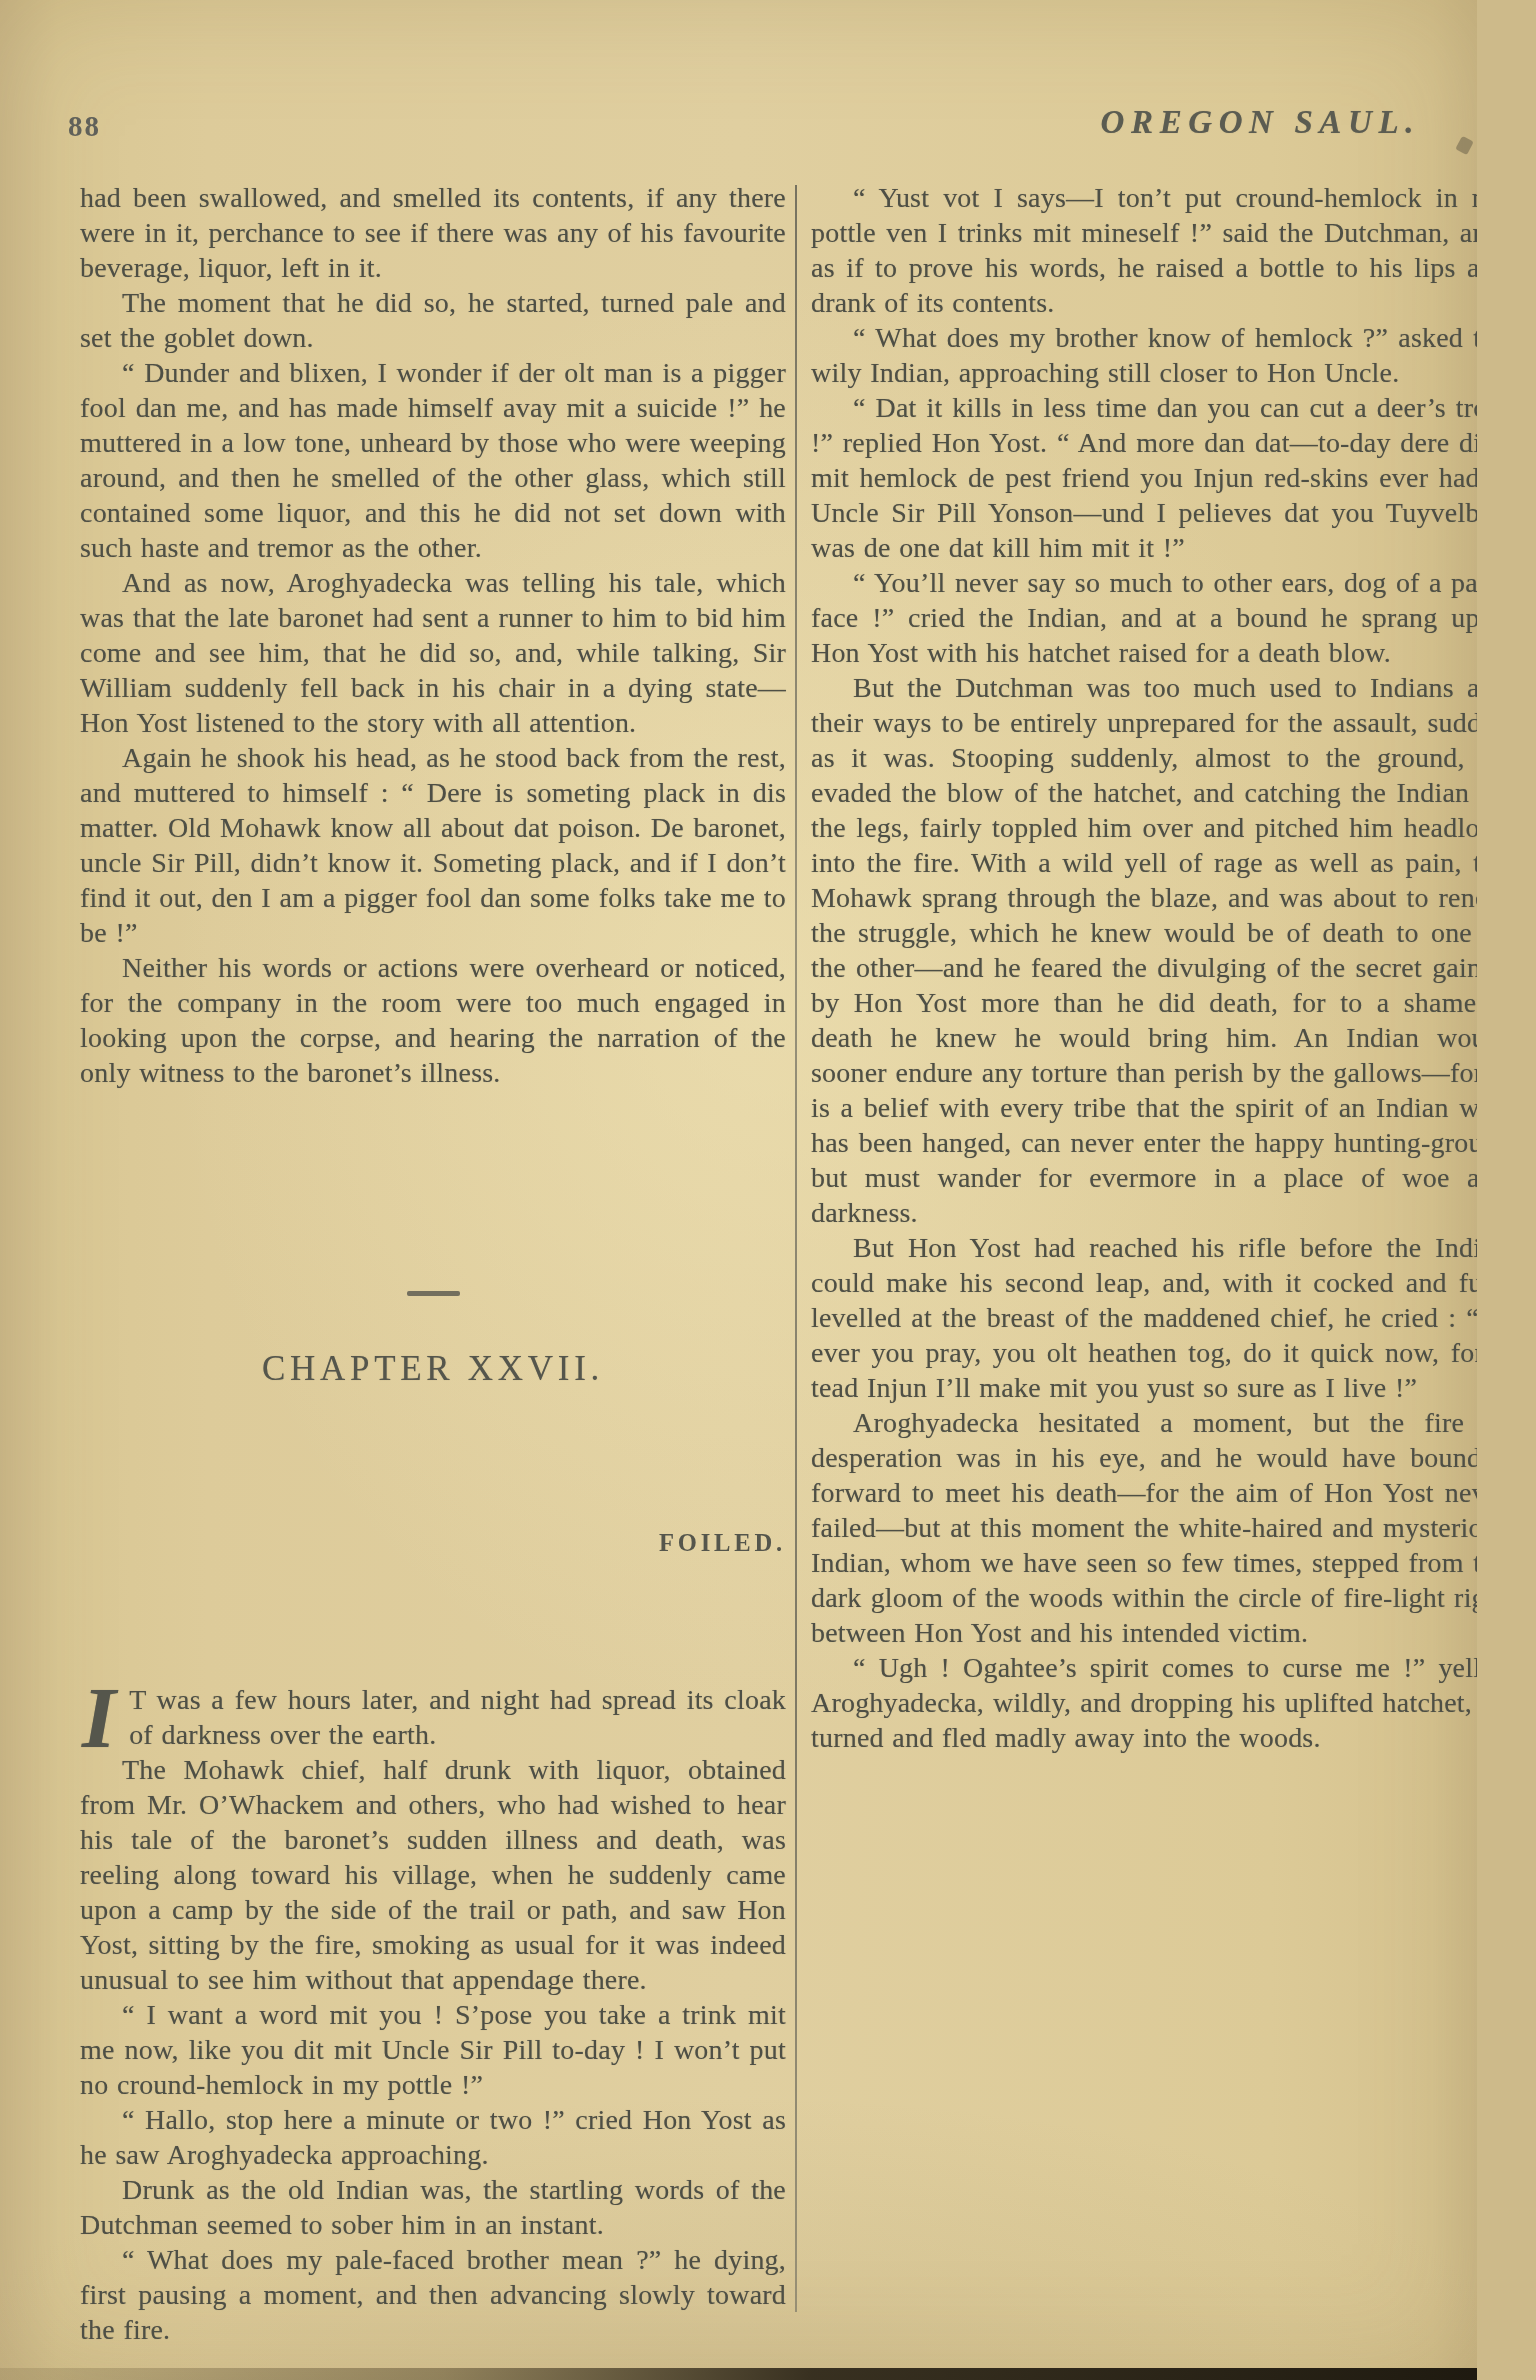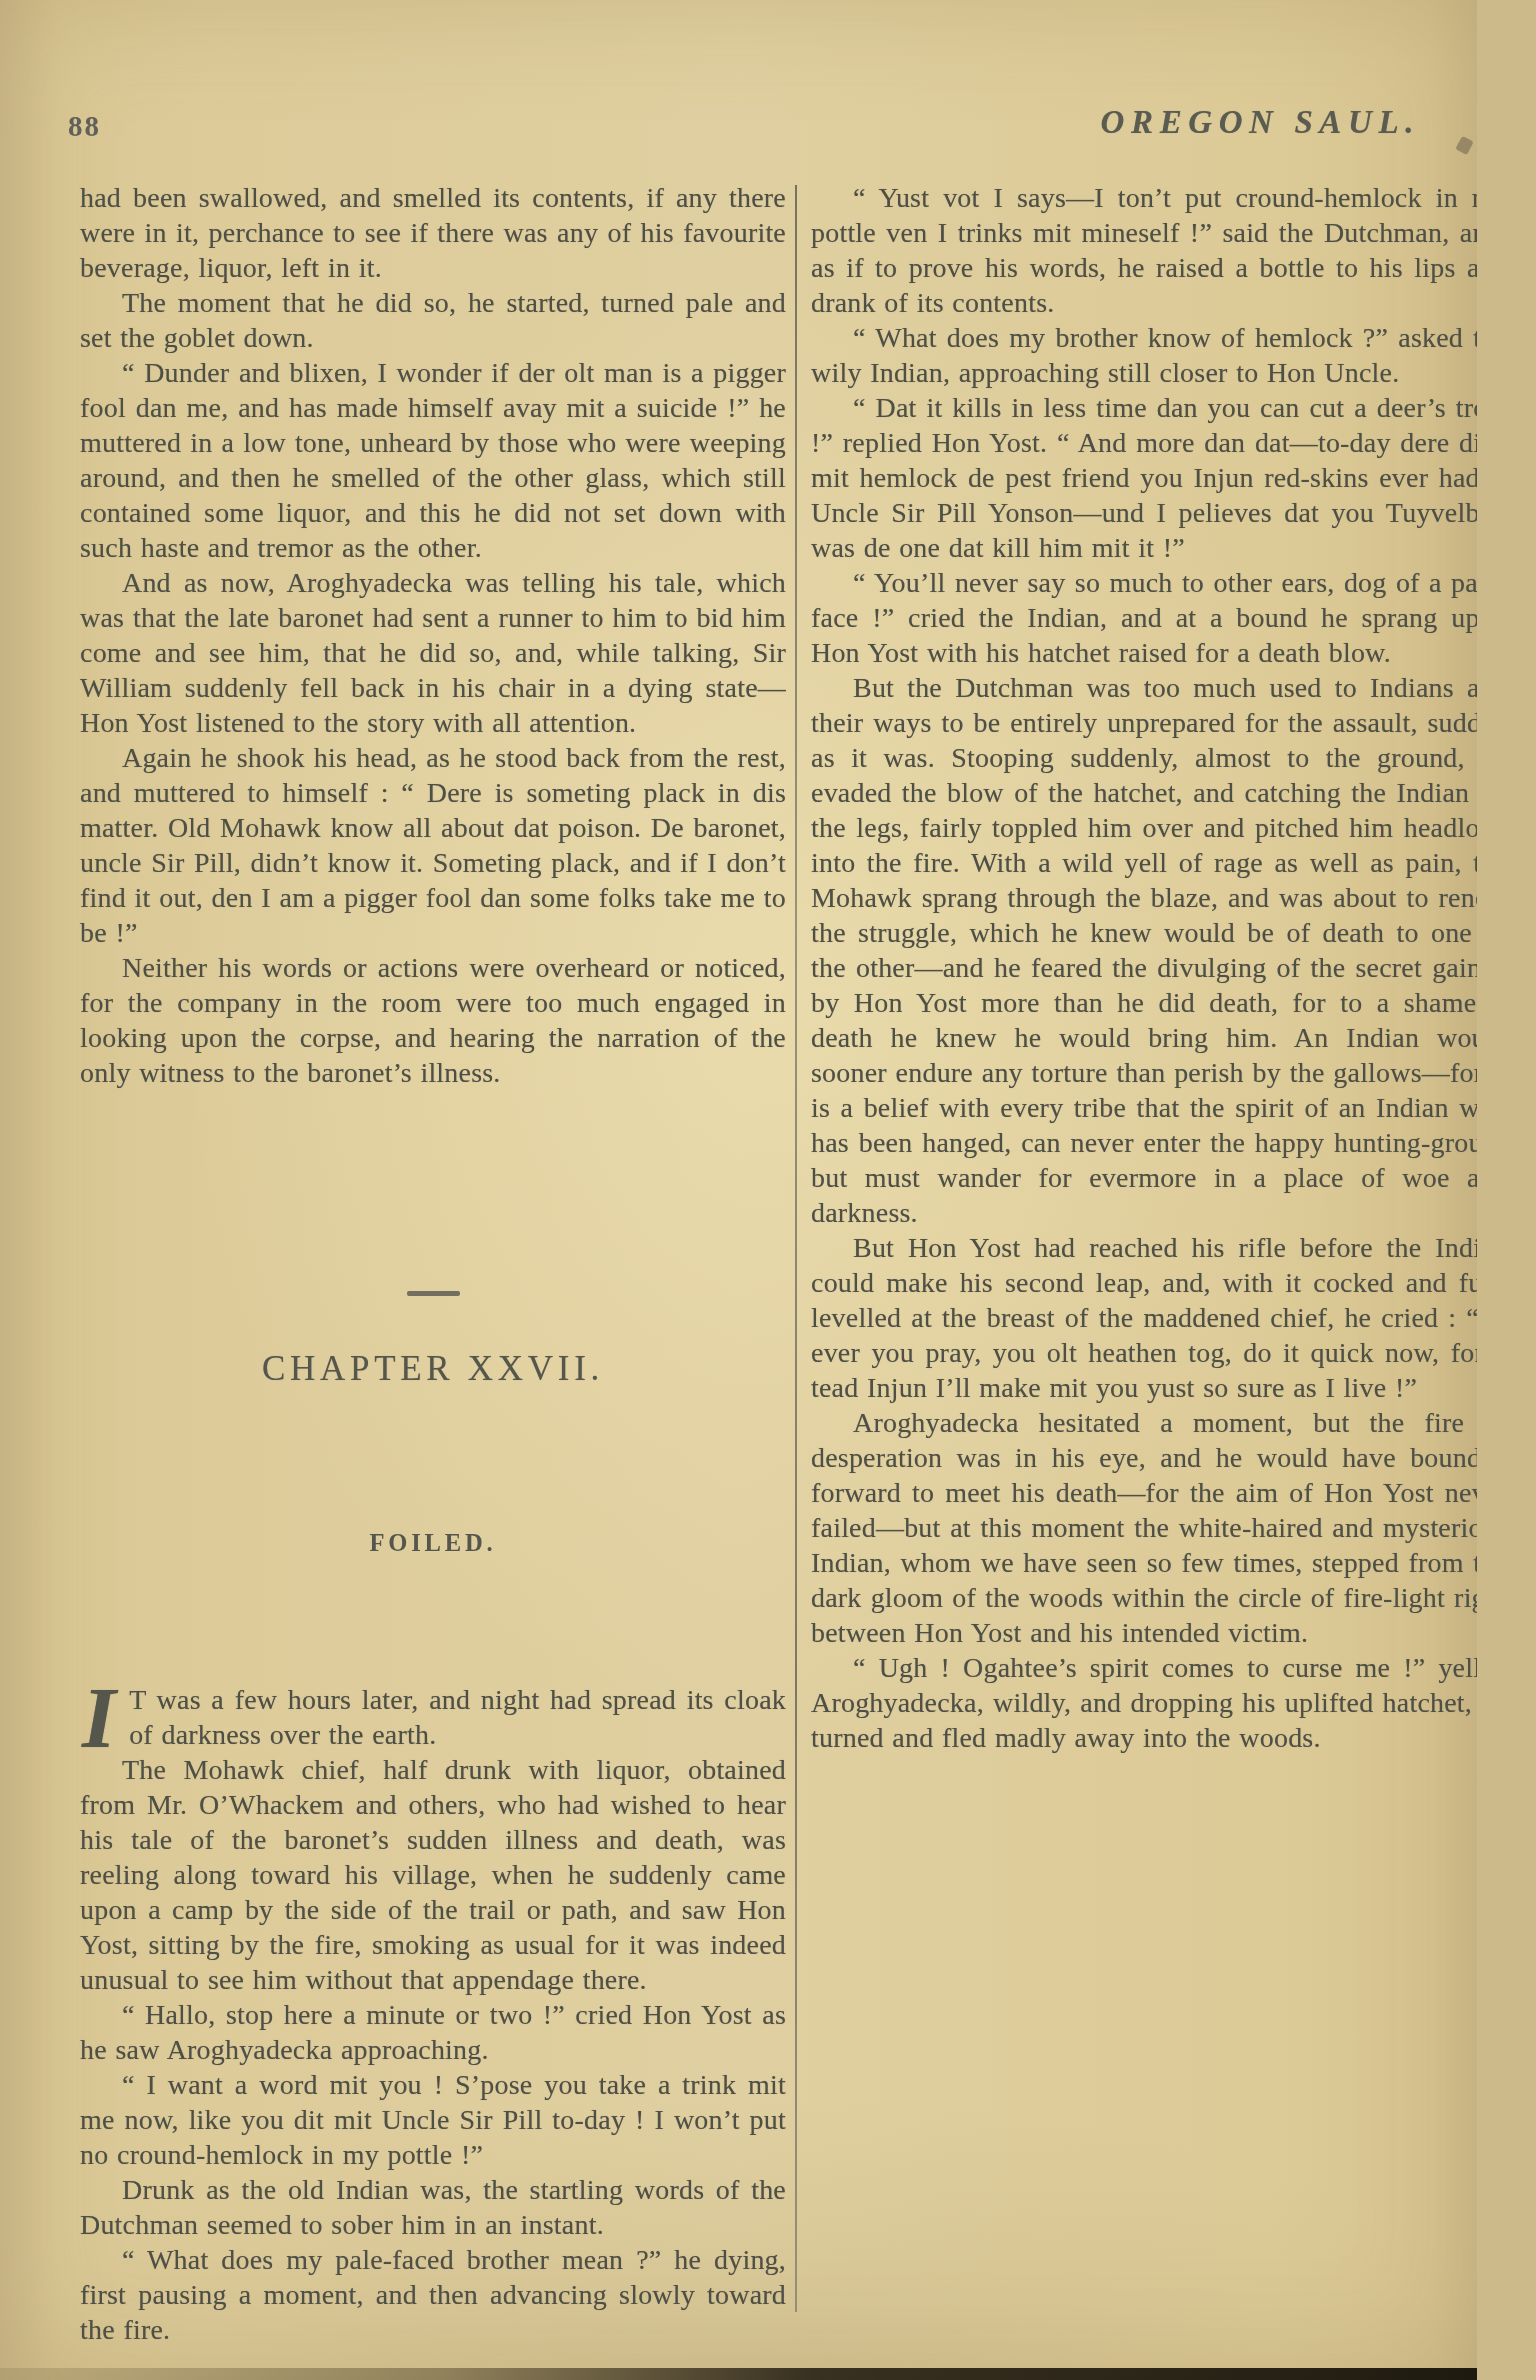--- a/index.html
+++ b/index.html
@@ -102,21 +102,21 @@
     text-align: center;
     font-size: 35px;
     font-weight: normal;
     letter-spacing: 4.7px;
     color: #55564c;
     text-shadow: 0 0 0.9px rgba(82,83,72,0.45);
     font-family: Liberation Serif, serif;
   }
   .chapter-subtitle {
     margin: 140px 0 0;
-    text-align: center;
+    text-align: right;
     font-size: 24.6px;
     font-weight: bold;
     letter-spacing: 3.8px;
     color: #55564c;
   }
   .dropcap-para { margin-top: 125px; text-indent: 0; }
   .dropcap {
     float: left;
     font-size: 87px;
     line-height: 66px;
@@ -140,22 +140,22 @@
       <p class="para">The moment that he did so, he started, turned pale and set the goblet down.</p>
       <p class="para">“ Dunder and blixen, I wonder if der olt man is a pigger fool dan me, and has made himself avay mit a suicide !” he muttered in a low tone, unheard by those who were weeping around, and then he smelled of the other glass, which still contained some liquor, and this he did not set down with such haste and tremor as the other.</p>
       <p class="para">And as now, Aroghyadecka was telling his tale, which was that the late baronet had sent a runner to him to bid him come and see him, that he did so, and, while talking, Sir William suddenly fell back in his chair in a dying state—Hon Yost listened to the story with all attention.</p>
       <p class="para">Again he shook his head, as he stood back from the rest, and muttered to himself : “ Dere is someting plack in dis matter. Old Mohawk know all about dat poison. De baronet, uncle Sir Pill, didn’t know it. Someting plack, and if I don’t find it out, den I am a pigger fool dan some folks take me to be !”</p>
       <p class="para">Neither his words or actions were overheard or noticed, for the company in the room were too much engaged in looking upon the corpse, and hearing the narration of the only witness to the baronet’s illness.</p>
       <div class="section-divider"></div>
       <h2 class="chapter-title">CHAPTER XXVII.</h2>
       <h3 class="chapter-subtitle">FOILED.</h3>
       <p class="para dropcap-para"><span class="dropcap">I</span>T was a few hours later, and night had spread its cloak of darkness over the earth.</p>
       <p class="para">The Mohawk chief, half drunk with liquor, obtained from Mr. O’Whackem and others, who had wished to hear his tale of the baronet’s sudden illness and death, was reeling along toward his village, when he suddenly came upon a camp by the side of the trail or path, and saw Hon Yost, sitting by the fire, smoking as usual for it was indeed unusual to see him without that appendage there.</p>
+      <p class="para">“ I want a word mit you !  S’pose you take a trink mit me now, like you dit mit Uncle Sir Pill to-day !   I won’t put no cround-hemlock in my pottle !”</p>
       <p class="para">“ Hallo, stop here a minute or two !” cried Hon Yost as he saw Aroghyadecka approaching.</p>
-      <p class="para">“ I want a word mit you !  S’pose you take a trink mit me now, like you dit mit Uncle Sir Pill to-day !   I won’t put no cround-hemlock in my pottle !”</p>
       <p class="para">Drunk as the old Indian was, the startling words of the Dutchman seemed to sober him in an instant.</p>
       <p class="para">“ What does my pale-faced brother mean ?” he dying, first pausing a moment, and then advancing slowly toward the fire.</p>
     </div>
   <div class="col col-right">
       <p class="para">“ Yust vot I says—I ton’t put cround-hemlock in my pottle ven I trinks mit mineself !” said the Dutchman, and, as if to prove his words, he raised a bottle to his lips and drank of its contents.</p>
       <p class="para">“ What does my brother know of hemlock ?” asked the wily Indian, approaching still closer to Hon Uncle.</p>
       <p class="para">“ Dat it kills in less time dan you can cut a deer’s troat !” replied Hon Yost.  “ And more dan dat—to-day dere died mit hemlock de pest friend you Injun red-skins ever had—Uncle Sir Pill Yonson—und I pelieves dat you Tuyvelbug was de one dat kill him mit it !”</p>
       <p class="para">“ You’ll never say so much to other ears, dog of a pale-face !” cried the Indian, and at a bound he sprang upon Hon Yost with his hatchet raised for a death blow.</p>
       <p class="para">But the Dutchman was too much used to Indians and their ways to be entirely unprepared for the assault, sudden as it was. Stooping suddenly, almost to the ground, he evaded the blow of the hatchet, and catching the Indian by the legs, fairly toppled him over and pitched him headlong into the fire.  With a wild yell of rage as well as pain, the Mohawk sprang through the blaze, and was about to renew the struggle, which he knew would be of death to one or the other—and he feared the divulging of the secret gained by Hon Yost more than he did death, for to a shameful death he knew he would bring him.  An Indian would sooner endure any torture than perish by the gallows—for it is a belief with every tribe that the spirit of an Indian who has been hanged, can never enter the happy hunting-grouds but must wander for evermore in a place of woe and darkness.</p>
       <p class="para">But Hon Yost had reached his rifle before the Indian could make his second leap, and, with it cocked and full-levelled at the breast of the maddened chief, he cried :  “ If ever you pray, you olt heathen tog, do it quick now, for a tead Injun I’ll make mit you yust so sure as I live !”</p>

